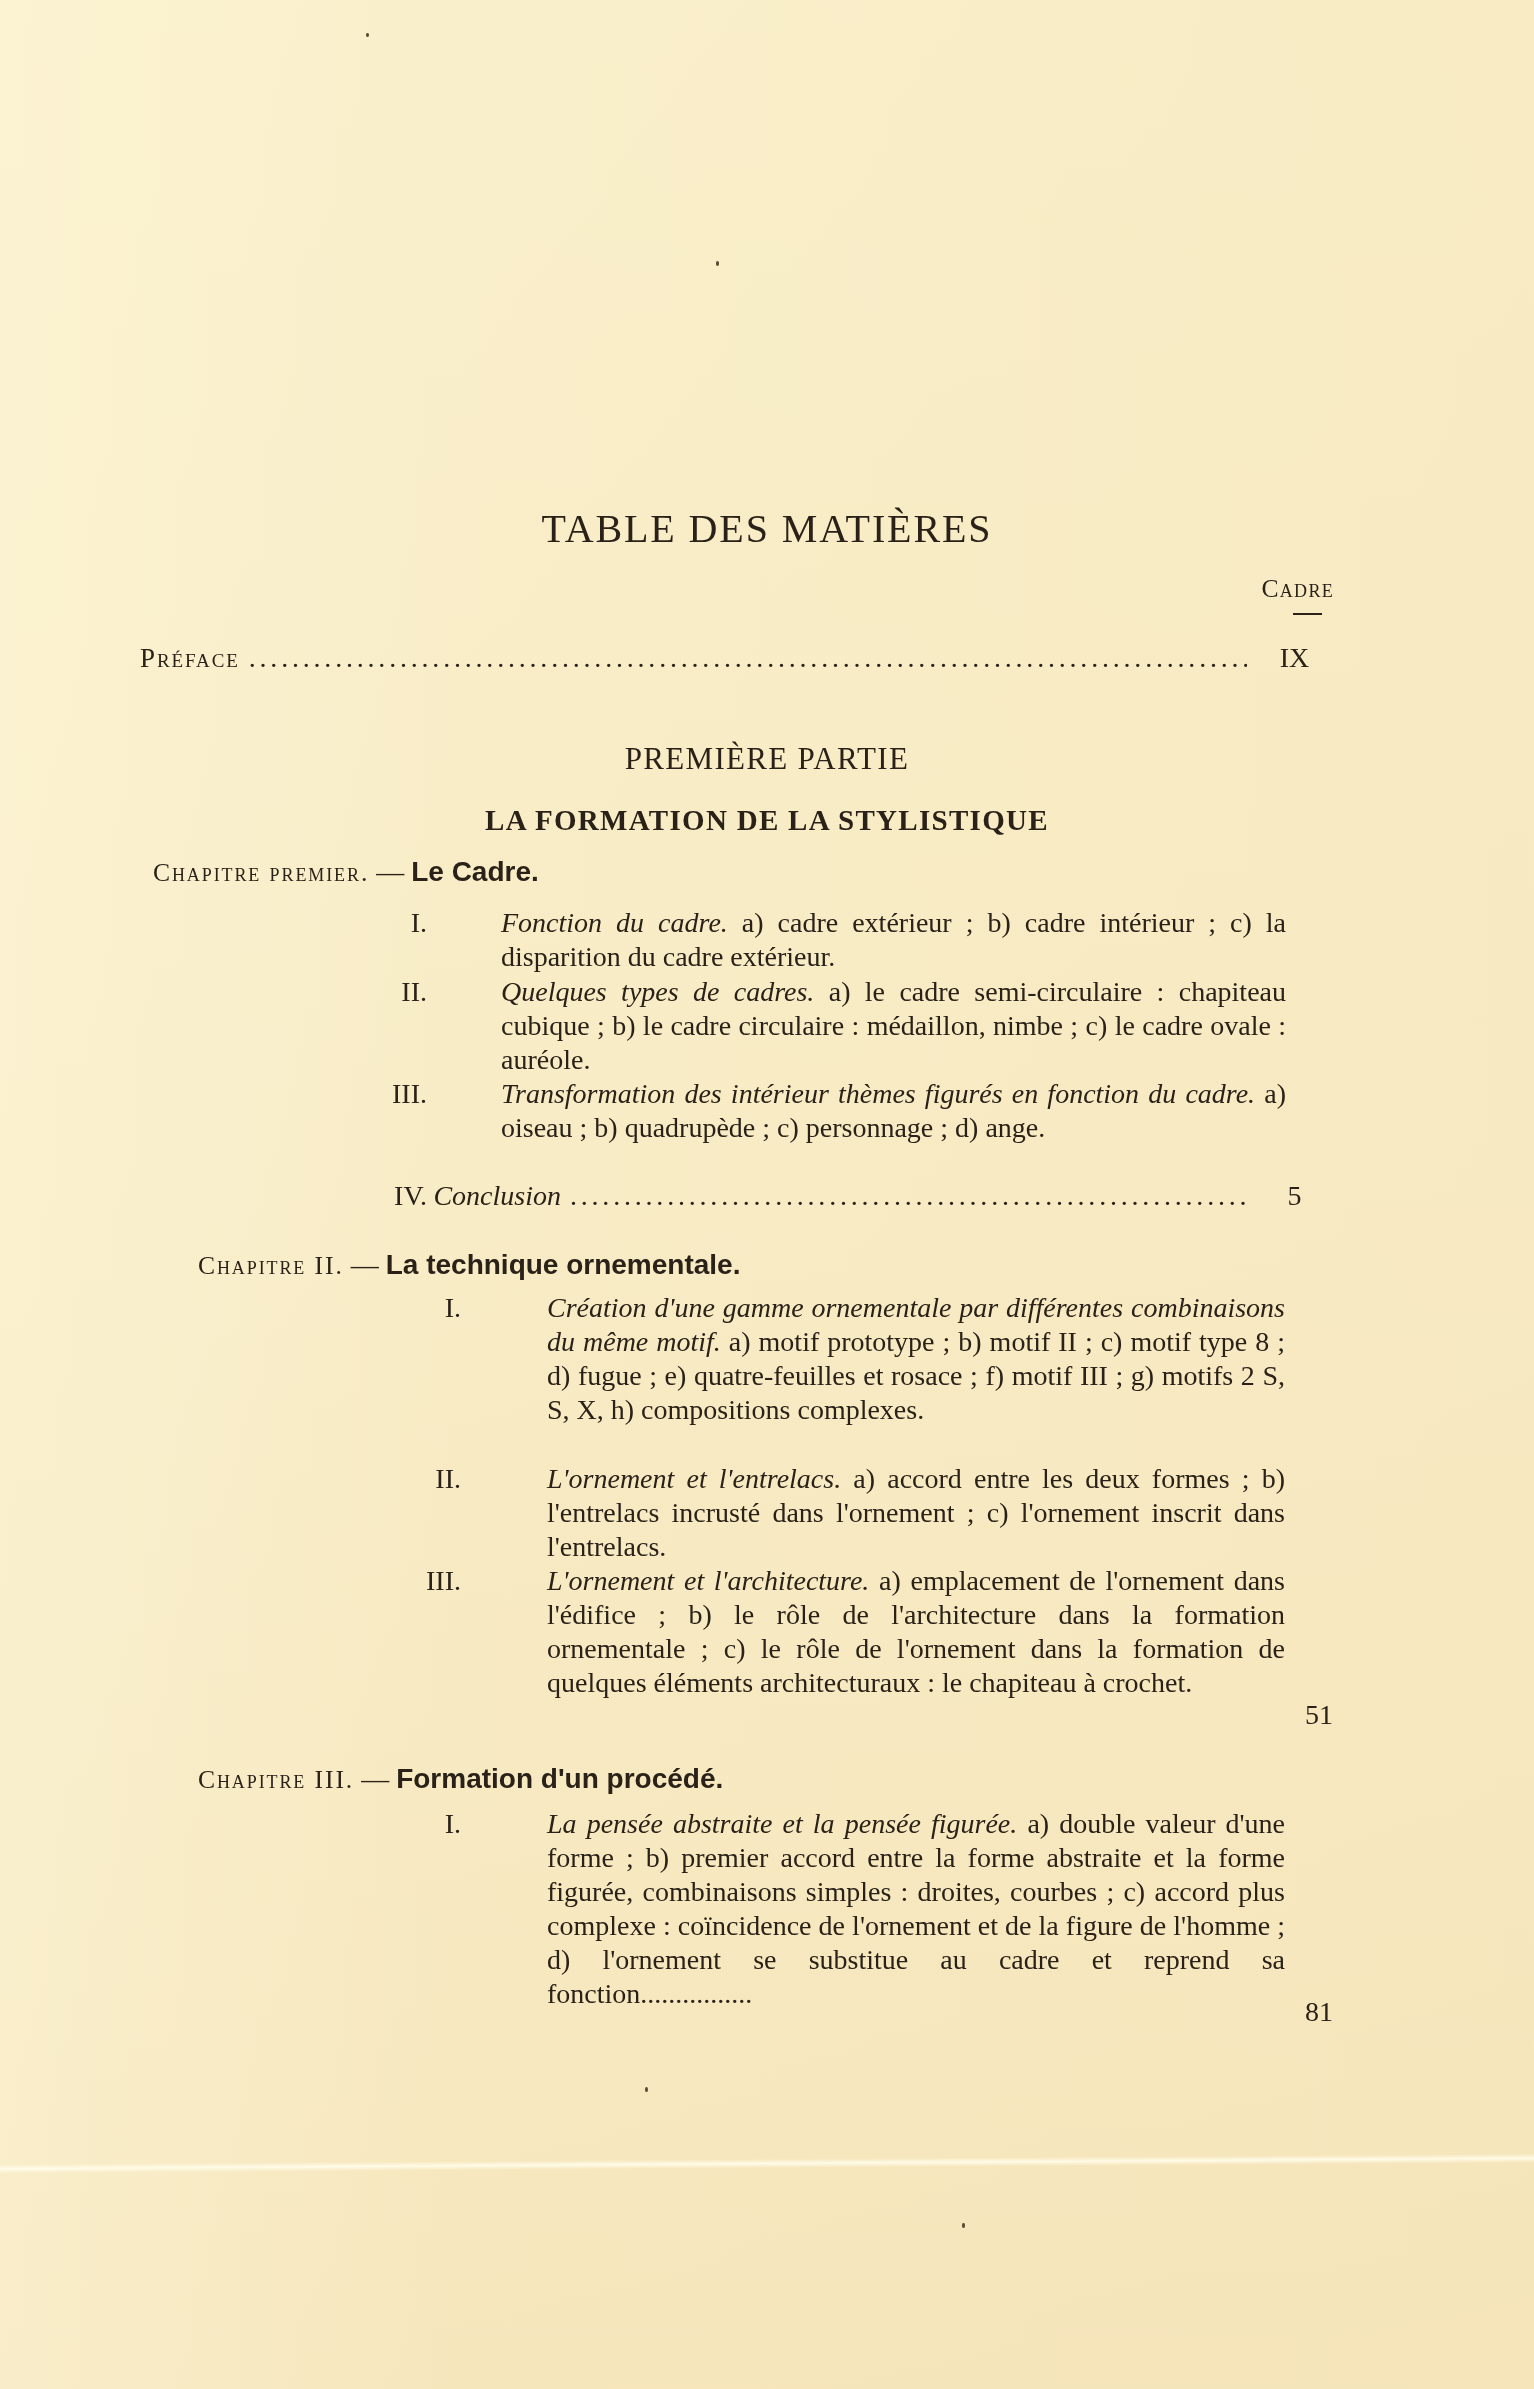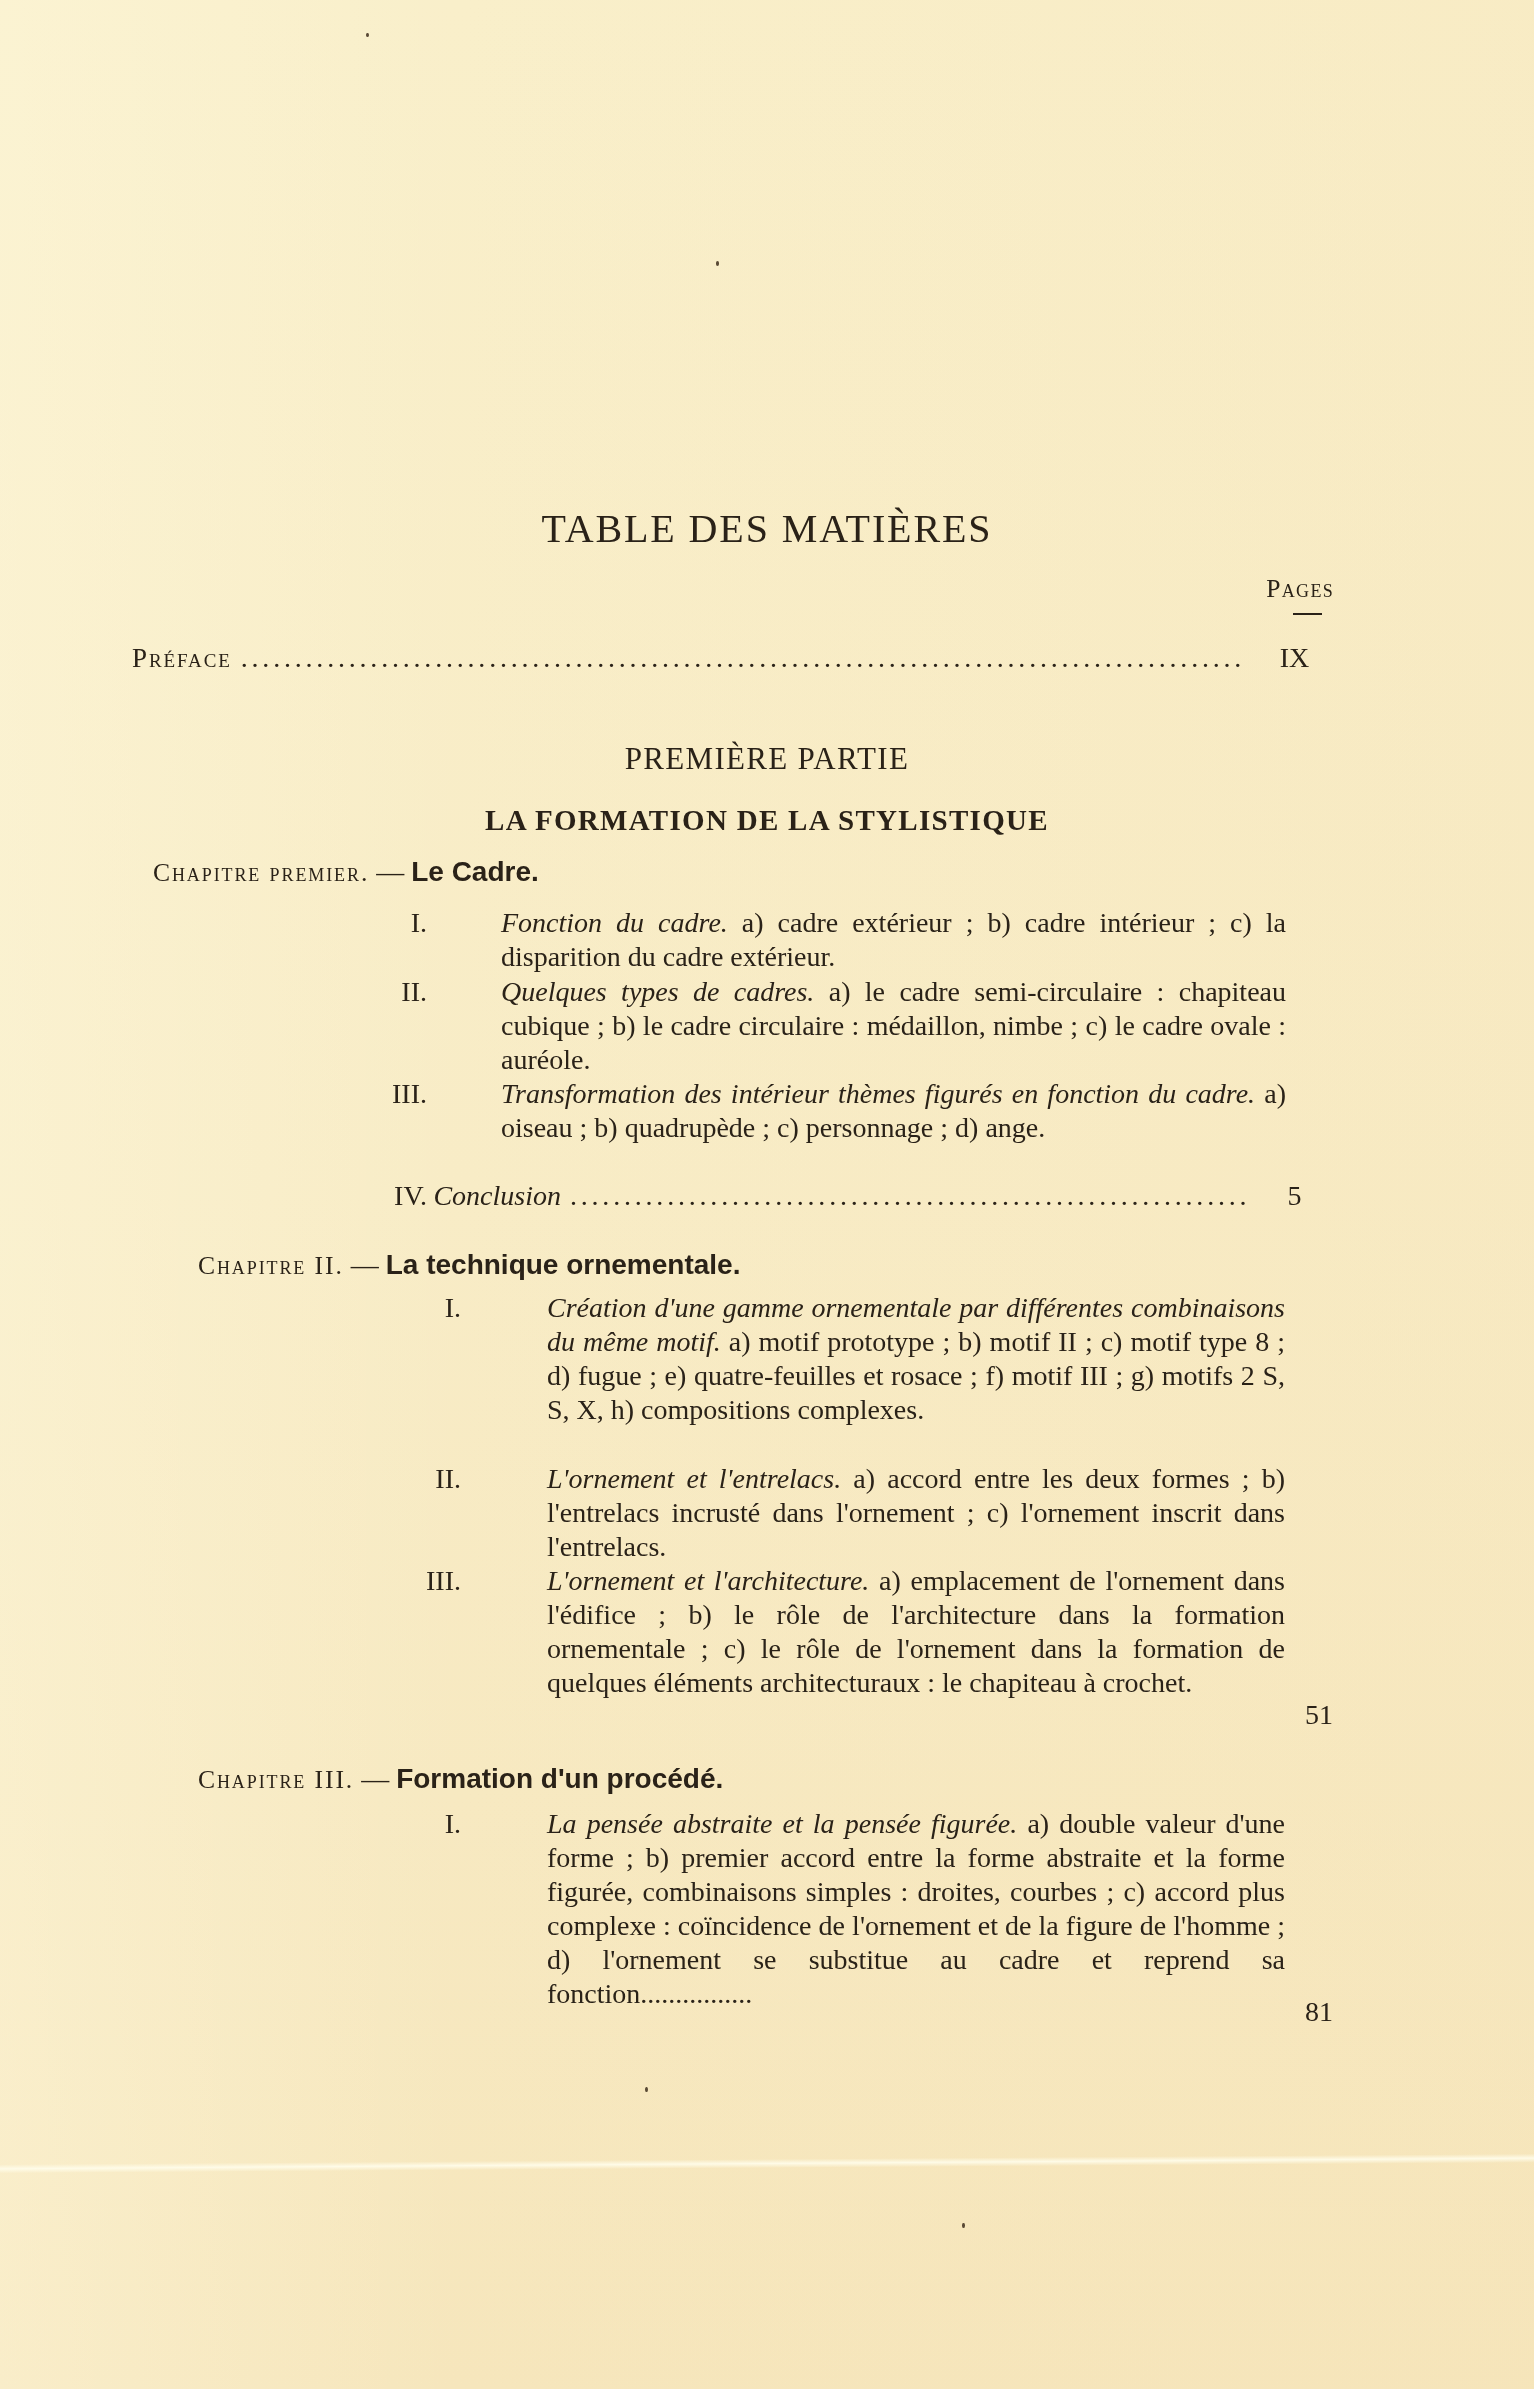--- a/index.html
+++ b/index.html
@@ -14,21 +14,21 @@
   }
   .page { position: absolute; left: 0; top: 0; width: 1461px; height: 2389px; }
   .abs { position: absolute; white-space: nowrap; }
   .title { left: 0; width: 1534px; top: 505px; text-align: center; font-size: 40px; letter-spacing: 1.9px; font-family: "Liberation Serif", serif; font-weight: normal; }
   .pages-hdr { right: 127px; top: 574px; font-size: 25.6px; font-variant: small-caps; letter-spacing: 1.3px; font-family: "Liberation Serif", serif; }
   .pages-dash { right: 139px; top: 613px; width: 29px; height: 1.9px; background: #2a2218; }
   .toc-line { display: flex; align-items: baseline; font-size: 28px; font-family: "Liberation Serif", serif; }
   .leader { flex: 1; overflow: hidden; white-space: nowrap; margin: 0 9px; letter-spacing: 3.8px; }
   .leader::after { content: "........................................................................................................................................................................................................................."; }
   .pnum { width: 77px; text-align: center; }
-  .preface { left: 132px; right: 128px; top: 642px; }
+  .preface { left: 140px; right: 128px; top: 642px; }
   .preface .lbl { font-variant: small-caps; letter-spacing: 1.9px; font-size: 27px; }
   .part { left: 0; width: 1534px; top: 741px; text-align: center; font-size: 31px; letter-spacing: 1.3px; font-family: "Liberation Serif", serif; }
   .part-sub { left: 0; width: 1534px; top: 804px; text-align: center; font-size: 29px; font-weight: bold; letter-spacing: 1.3px; font-family: "Liberation Serif", serif; }
   .chap { font-size: 28px; font-family: "Liberation Serif", serif; margin-left: 38px; }
   .chap .lbl { font-variant: small-caps; letter-spacing: 1.9px; font-size: 25.6px; }
   .chap .ttl { font-weight: bold; font-family: "Liberation Sans", sans-serif; font-size: 28px; }
   .sec { position: absolute; font-size: 28px; line-height: 34px; font-family: "Liberation Serif", serif; white-space: normal; }
   .sec .num { position: absolute; text-align: right; width: 70px; }
   .sec .body { text-align: justify; }
   .sec .body i { font-style: italic; }
@@ -42,21 +42,21 @@
 <div class="page">
 
   <div class="fold"></div>
   <div class="speck" style="left:366px;top:33px;width:2.6px;height:3.8px"></div>
   <div class="speck" style="left:716px;top:261px;width:3.2px;height:4.5px"></div>
   <div class="speck" style="left:645px;top:2087px;width:2.6px;height:5.1px"></div>
   <div class="speck" style="left:962px;top:2223px;width:2.6px;height:4.5px"></div>
 
   <div class="abs title">TABLE DES MATIÈRES</div>
 
-  <div class="abs pages-hdr">Pages</div>
+  <div class="abs pages-hdr">Cadre</div>
   <div class="abs pages-dash"></div>
 
   <div class="abs toc-line preface">
     <span class="lbl">Préface</span>
     <span class="leader"></span>
     <span class="pnum">IX</span>
   </div>
 
   <div class="abs part-sub">LA FORMATION DE LA STYLISTIQUE</div>
   <div class="abs part">PREMIÈRE PARTIE</div>

